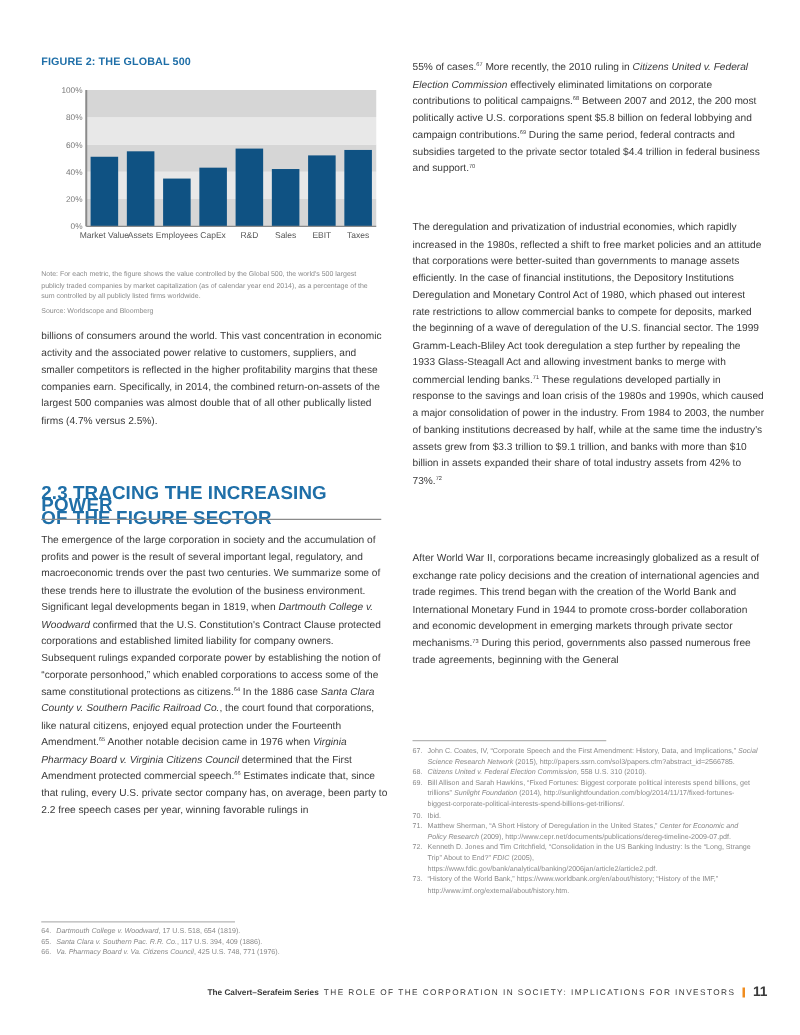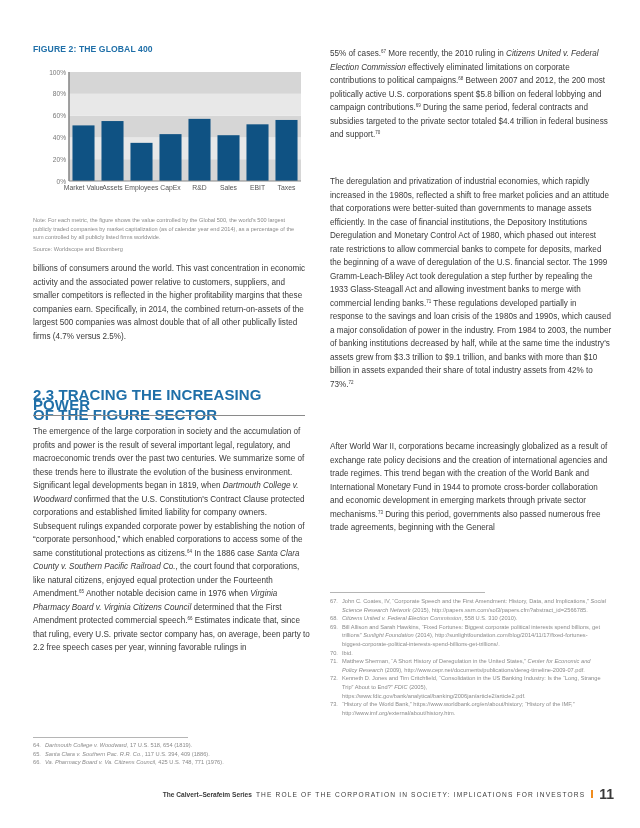--- a/index.html
+++ b/index.html
@@ -41,27 +41,27 @@
   .footnotes .fn-num { width: 12px; flex: 0 0 12px; }
   .footnotes .fn-text { flex: 1; }
   .footnotes i { font-style: italic; }
   #left-footnotes { left: 33px; top: 741px; width: 280px; }
   #right-footnotes { left: 330px; top: 597px; width: 276px; }
 
   #footer { position: absolute; right: 26px; top: 788px; height: 12px; display: flex; align-items: center; white-space: nowrap; }
   #footer .series { font-size: 6.6px; font-weight: bold; color: #3a3a3a; margin-right: 4px; }
   #footer .title { font-size: 6.6px; letter-spacing: 1.15px; color: #3a3a3a; }
   #footer .divider { width: 2px; height: 8px; background: #f08c1e; margin: 0 6px 0 6px; }
-  #footer .page-num { font-size: 14px; font-weight: bold; color: #3a3a3a; }
+  #footer .page-num { font-size: 11px; font-weight: bold; color: #3a3a3a; }
 </style>
 </head>
 <body>
 
 <div id="left-col" class="col">
-  <div class="fig-title">FIGURE 2: THE GLOBAL 400</div>
+  <div class="fig-title">FIGURE 2: THE GLOBAL 500</div>
   <div id="chart">
     <svg id="chart-svg" width="272" height="150" xmlns="http://www.w3.org/2000/svg">
         <rect x="36" y="101.2" width="232" height="21.799999999999997" fill="#d6d6d6"></rect>
         <rect x="36" y="79.4" width="232" height="21.799999999999997" fill="#e8e8e8"></rect>
         <rect x="36" y="57.60000000000001" width="232" height="21.799999999999997" fill="#d6d6d6"></rect>
         <rect x="36" y="35.8" width="232" height="21.80000000000001" fill="#e8e8e8"></rect>
         <rect x="36" y="14" width="232" height="21.799999999999997" fill="#d6d6d6"></rect>
         <text x="33" y="125.5" text-anchor="end" class="tick-label">0%</text>
         <text x="33" y="103.7" text-anchor="end" class="tick-label">20%</text>
         <text x="33" y="81.9" text-anchor="end" class="tick-label">40%</text>

